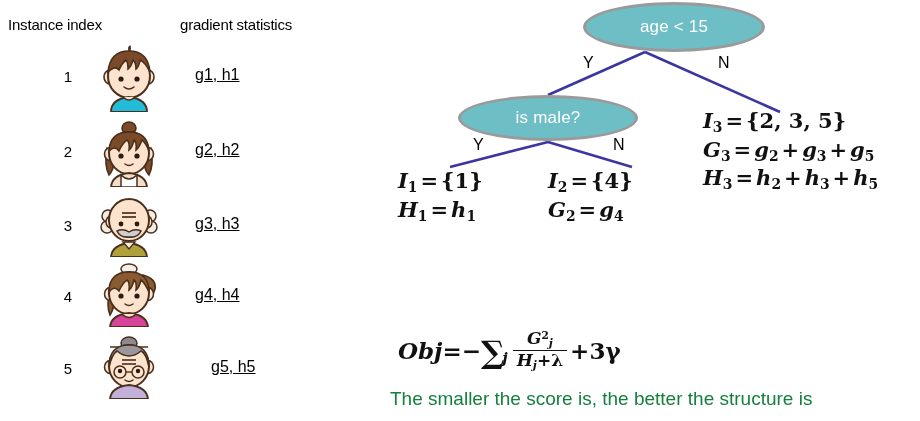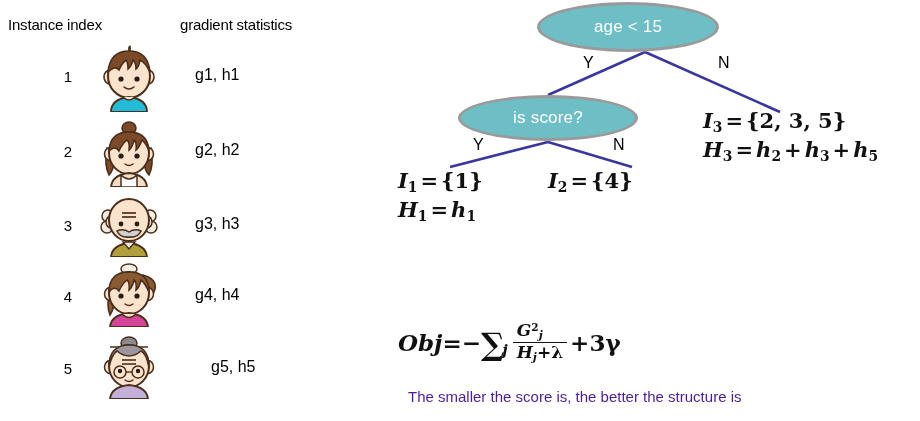--- a/index.html
+++ b/index.html
@@ -8,34 +8,34 @@
     font-family:"Liberation Sans",sans-serif;color:#000;
   }
   .stage{position:absolute;left:0;top:0;width:920px;height:334px;}
 
   
   .hdr{position:absolute;font-size:15px;letter-spacing:-0.2px;white-space:nowrap;color:#000;}
   #hdr-index{left:8px;top:16px;}
   #hdr-grad{left:180px;top:16px;}
 
   .row-index{position:absolute;font-size:15px;width:24px;text-align:center;color:#000;}
-  .row-stat{position:absolute;font-size:16px;white-space:nowrap;color:#000;}
+  .row-stat{position:absolute;font-size:16px;white-space:nowrap;color:#000;text-decoration:underline;}
 
   .avatar{position:absolute;width:64px;height:68px;}
   .avatar svg{display:block;width:64px;height:68px;}
 
   
   .node{
     position:absolute;border-radius:50%;
     background:#6ebec5;border:3px solid #9a9a9a;
     box-sizing:border-box;
     display:flex;align-items:center;justify-content:center;
     color:#ffffff;font-size:17px;letter-spacing:0.2px;
   }
-  #node-root{left:537px;top:2px;width:182px;height:50px;}
+  #node-root{left:583px;top:2px;width:182px;height:50px;}
   #node-ismale{left:458px;top:95px;width:180px;height:46px;}
 
   .edge-label{position:absolute;font-size:16px;color:#000;}
 
   svg.edges{position:absolute;left:0;top:0;width:920px;height:421px;pointer-events:none;}
 
   
   .math{position:absolute;font-family:"DejaVu Serif",serif;color:#111;white-space:nowrap;font-weight:bold;}
   .mblock{line-height:1.28;font-size:21px;}
   .mi{font-style:italic;}
@@ -45,27 +45,27 @@
   .op{font-style:normal;padding:0 3px;}
 
   #math-i1{left:398px;top:168px;}
   #math-i2{left:548px;top:168px;}
   #math-i3{left:703px;top:108px;}
 
   
   #obj{left:398px;top:318px;font-size:23px;display:flex;align-items:center;}
   .sigma{font-size:31px;line-height:0.8;font-style:normal;position:relative;top:1px;}
   .sigma-sub{font-size:15px;font-style:italic;position:relative;top:7px;left:-2px;}
-  .frac{display:inline-flex;flex-direction:column;font-size:17px;
-        vertical-align:middle;position:relative;top:0px;margin:4px 3px;}
+  .frac{display:inline-flex;flex-direction:column;align-items:center;font-size:17px;
+        vertical-align:middle;position:relative;top:0px;margin:12px 3px;}
   .frac .num{padding:0 4px;line-height:1.05;}
   .frac .den{padding:0 4px;border-top:1.4px solid #111;line-height:1.12;}
 
-  #caption{position:absolute;left:408px;top:388px;font-size:15px;
-           font-family:"Liberation Sans",sans-serif;color:#4c1d95;white-space:nowrap;}
+  #caption{position:absolute;left:390px;top:388px;font-size:19px;
+           font-family:"Liberation Sans",sans-serif;color:#15803d;white-space:nowrap;}
 </style>
 </head>
 <body>
 
 <div class="stage">
 
   <div class="hdr" id="hdr-index">Instance index</div>
   <div class="hdr" id="hdr-grad">gradient statistics</div>
 
   <div class="row-index" style="left:56px;top:68px;">1</div>
@@ -170,46 +170,52 @@
     <line x1="645" y1="52" x2="548" y2="95" stroke="#3b36a0" stroke-width="2.6"></line>
     <line x1="645" y1="52" x2="780" y2="112" stroke="#3b36a0" stroke-width="2.6"></line>
     <line x1="548" y1="142" x2="450" y2="167" stroke="#3b36a0" stroke-width="2.6"></line>
     <line x1="548" y1="142" x2="632" y2="167" stroke="#3b36a0" stroke-width="2.6"></line>
   </svg>
 
   <div class="node" id="node-root">
     <span>age &lt; 15</span>
   </div>
   <div class="node" id="node-ismale">
-    <span>is score?</span>
+    <span>is male?</span>
   </div>
 
   <div class="edge-label" style="left:583px;top:54px;">Y</div>
   <div class="edge-label" style="left:718px;top:54px;">N</div>
   <div class="edge-label" style="left:473px;top:136px;">Y</div>
   <div class="edge-label" style="left:613px;top:136px;">N</div>
 
   <div class="math mblock" id="math-i1">
     <div>
       <span class="mi">I</span><span class="subn">1</span><span class="op">=</span><span>{1}</span>
     </div>
     <div>
       <span class="mi">H</span><span class="subn">1</span><span class="op">=</span><span class="mi">h</span><span class="subn">1</span>
     </div>
   </div>
 
   <div class="math mblock" id="math-i2">
     <div>
       <span class="mi">I</span><span class="subn">2</span><span class="op">=</span><span>{4}</span>
     </div>
+    <div>
+      <span class="mi">G</span><span class="subn">2</span><span class="op">=</span><span class="mi">g</span><span class="subn">4</span>
+    </div>
   </div>
 
   <div class="math mblock" id="math-i3">
     <div>
       <span class="mi">I</span><span class="subn">3</span><span class="op">=</span><span>{2, 3, 5}</span>
+    </div>
+    <div>
+      <span class="mi">G</span><span class="subn">3</span><span class="op">=</span><span class="mi">g</span><span class="subn">2</span><span class="op">+</span><span class="mi">g</span><span class="subn">3</span><span class="op">+</span><span class="mi">g</span><span class="subn">5</span>
     </div>
     <div>
       <span class="mi">H</span><span class="subn">3</span><span class="op">=</span><span class="mi">h</span><span class="subn">2</span><span class="op">+</span><span class="mi">h</span><span class="subn">3</span><span class="op">+</span><span class="mi">h</span><span class="subn">5</span>
     </div>
   </div>
 
   <div class="math" id="obj">
     <span class="mi">Obj</span>
     <span>=</span>
     <span>−</span>

